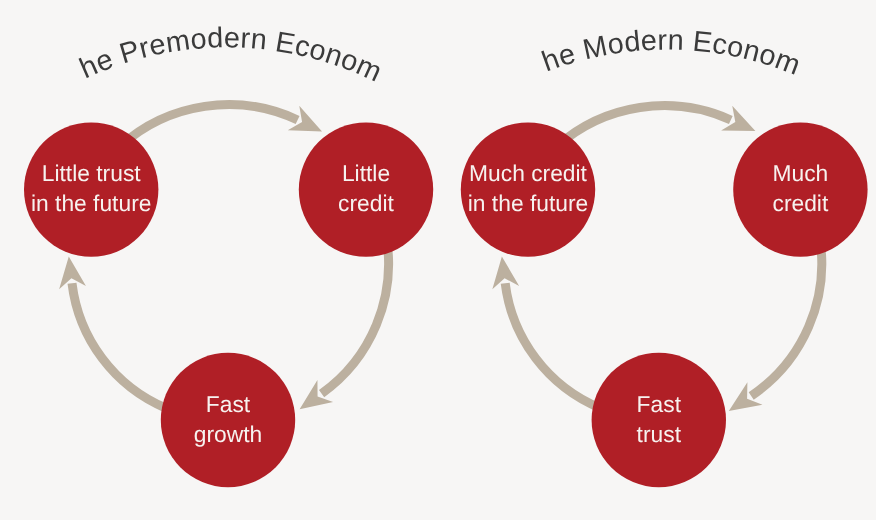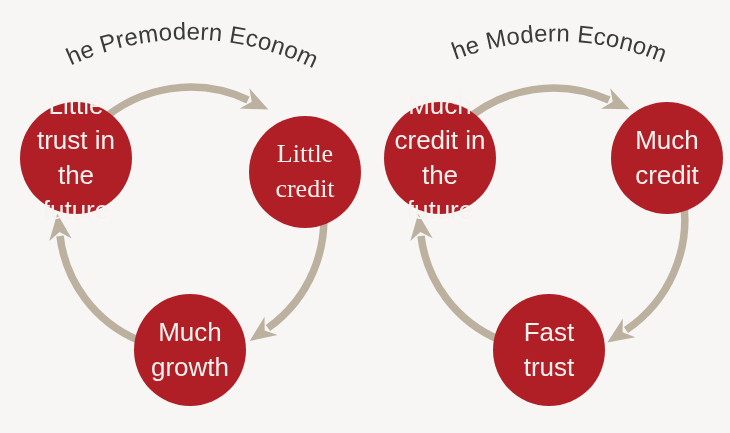--- a/index.html
+++ b/index.html
@@ -42,21 +42,21 @@
     border-radius: 50%;
     background: #b01f26;
     display: flex;
     align-items: center;
     justify-content: center;
     text-align: center;
   }
   .node-label {
     display: block;
     color: #f7f2ef;
-    font-size: 26px;
+    font-size: 19px;
     line-height: 1.34;
   }
   .node-label.w-wide   { max-width: 102px; }
   .node-label.w-narrow { max-width: 78px; }
 </style>
 </head>
 <body>
 
 <div class="canvas">
 
@@ -81,25 +81,25 @@
     <path class="arrow" marker-end="url(#arrowhead)" d="M 138,340 A 130,130 0 0 1 60,236"></path>
 
     <path class="arrow" marker-end="url(#arrowhead)" d="M 464,122 A 135,135 0 0 1 609,100"></path>
     <path class="arrow" marker-end="url(#arrowhead)" d="M 683,198 A 133,133 0 0 1 626,330"></path>
     <path class="arrow" marker-end="url(#arrowhead)" d="M 500,340 A 130,130 0 0 1 421,236"></path>
   </svg>
 
   <div class="node" style="left:20px; top:102px;">
     <span class="node-label w-wide">Little trust in the future</span>
   </div>
-  <div class="node" style="left:249px; top:116px;font-family:Liberation Serif, serif;">
+  <div class="node" style="left:249px; top:102px;">
     <span class="node-label w-narrow">Little credit</span>
   </div>
   <div class="node" style="left:134px; top:294px;">
-    <span class="node-label w-narrow">Much growth</span>
+    <span class="node-label w-narrow">Fast growth</span>
   </div>
 
   <div class="node" style="left:384px; top:102px;">
     <span class="node-label w-wide">Much credit in the future</span>
   </div>
   <div class="node" style="left:611px; top:102px;">
     <span class="node-label w-narrow">Much credit</span>
   </div>
   <div class="node" style="left:493px; top:294px;">
     <span class="node-label w-narrow">Fast trust</span>

